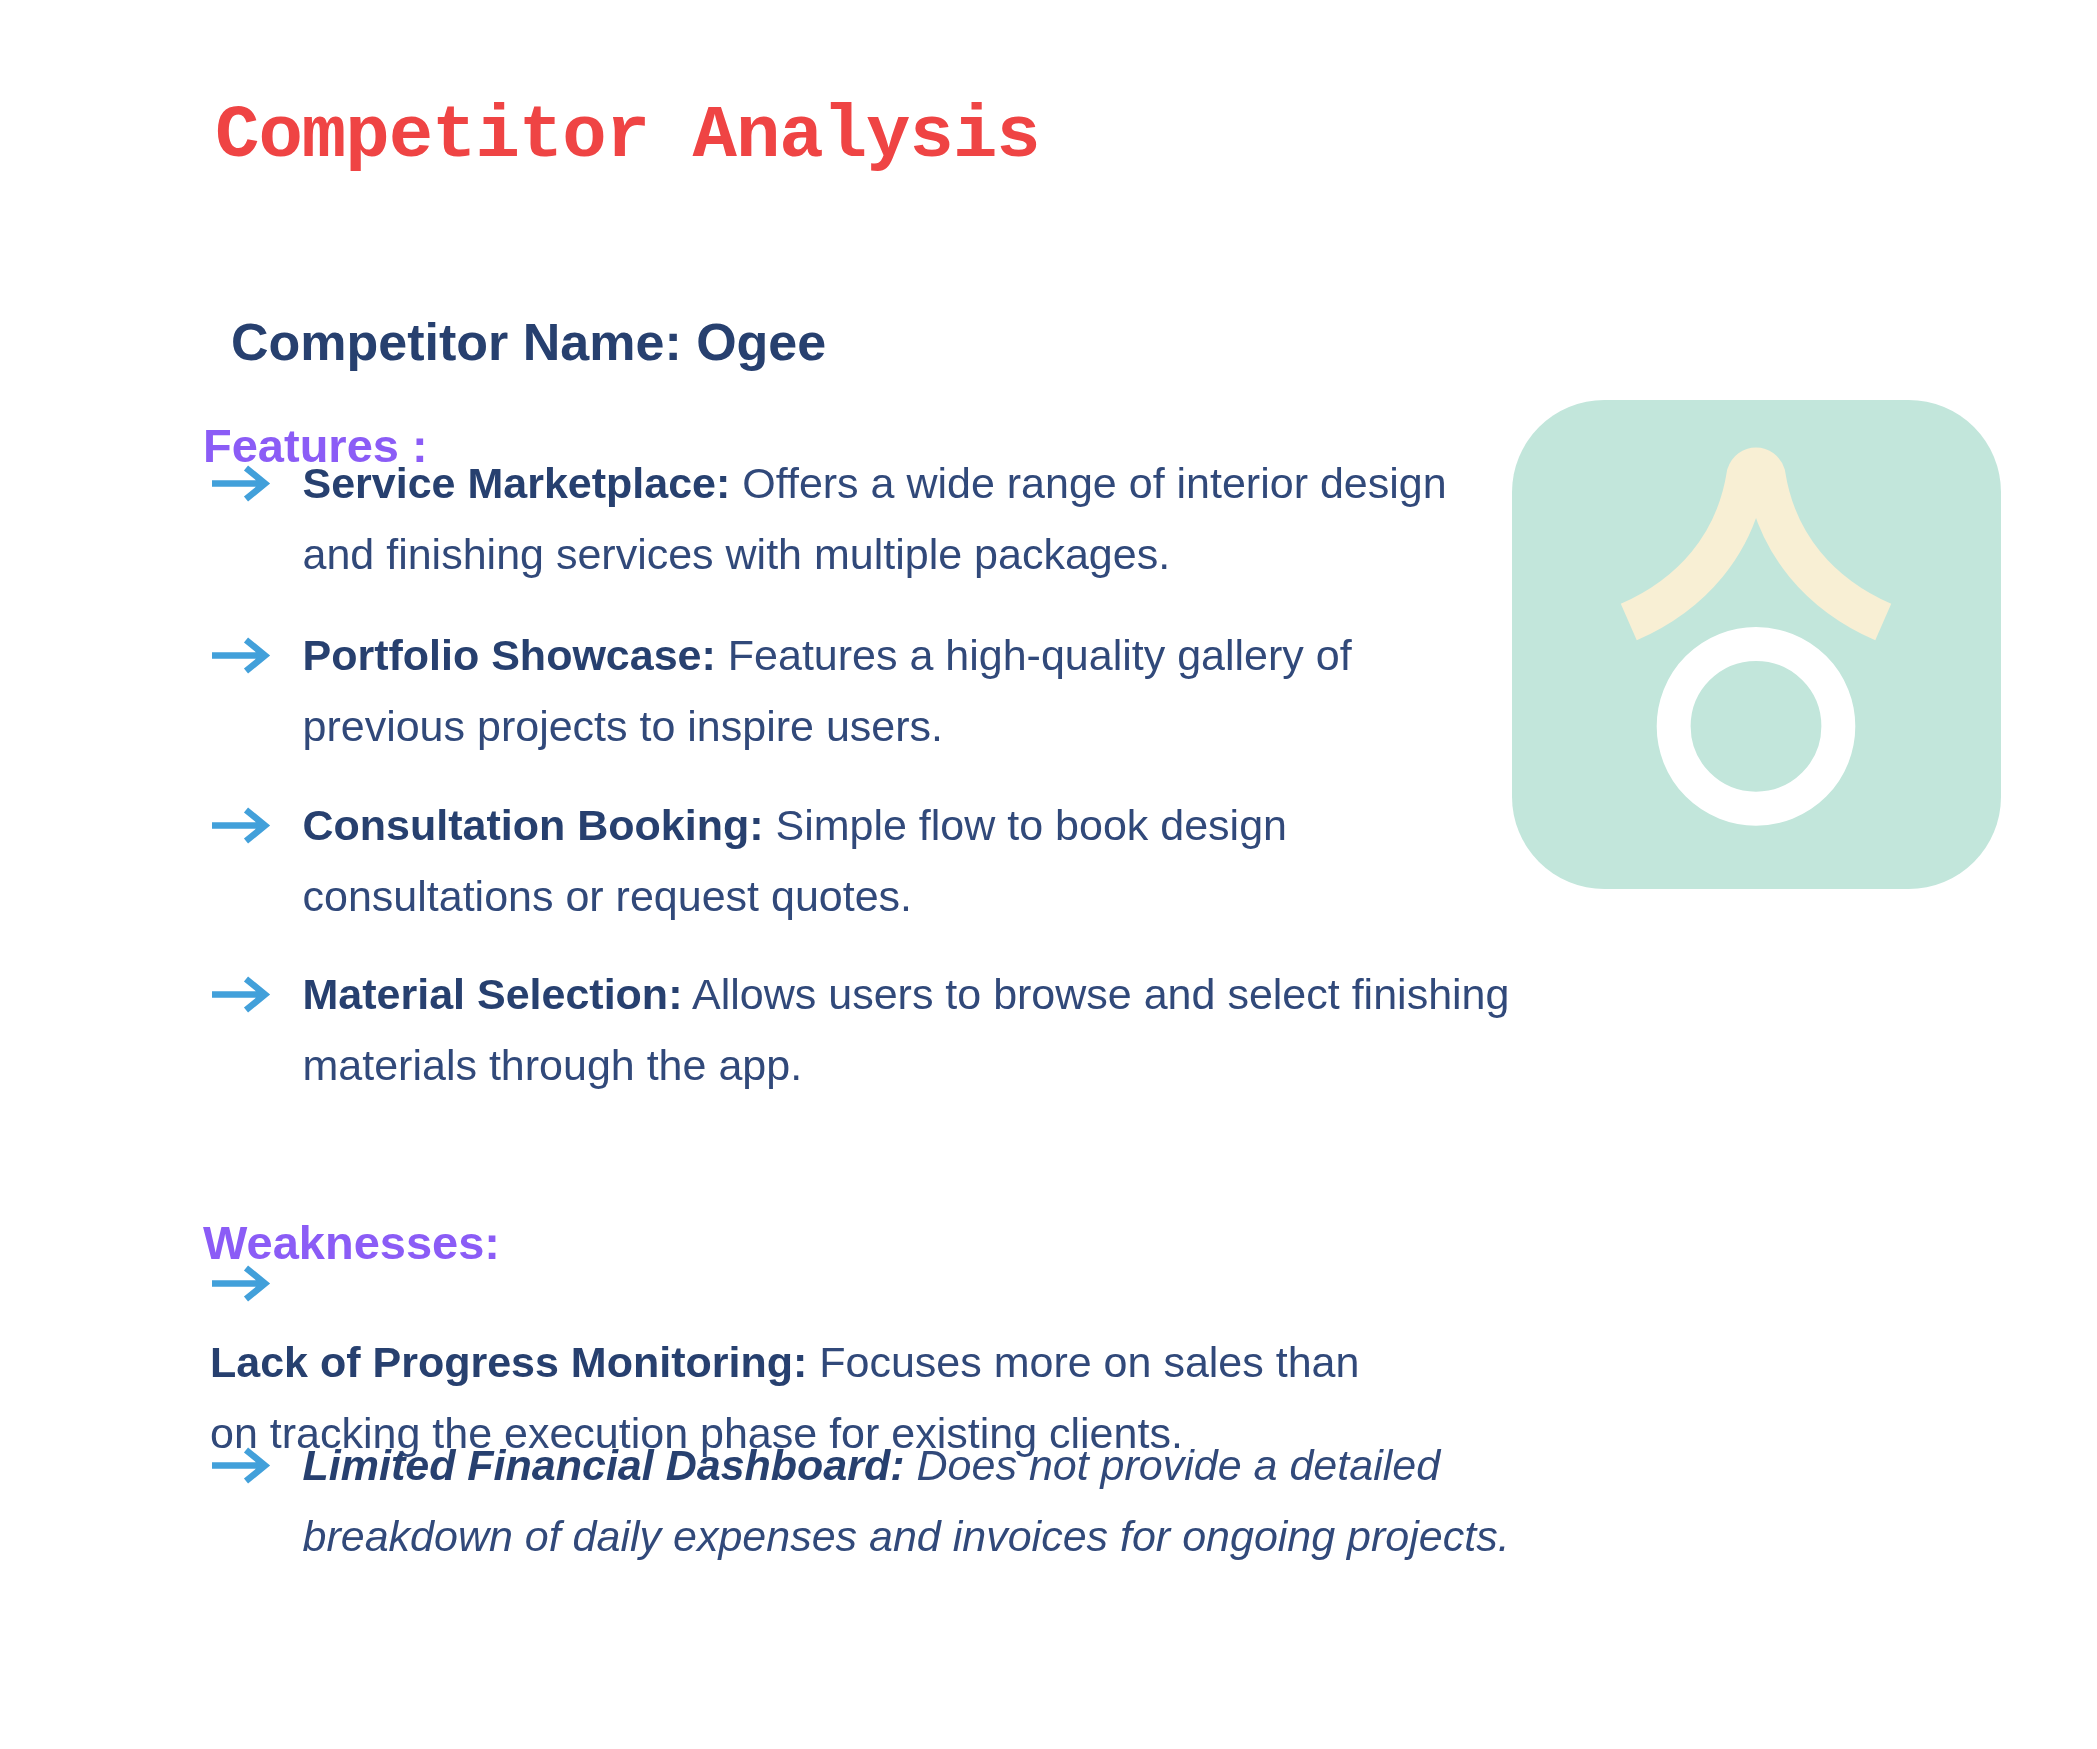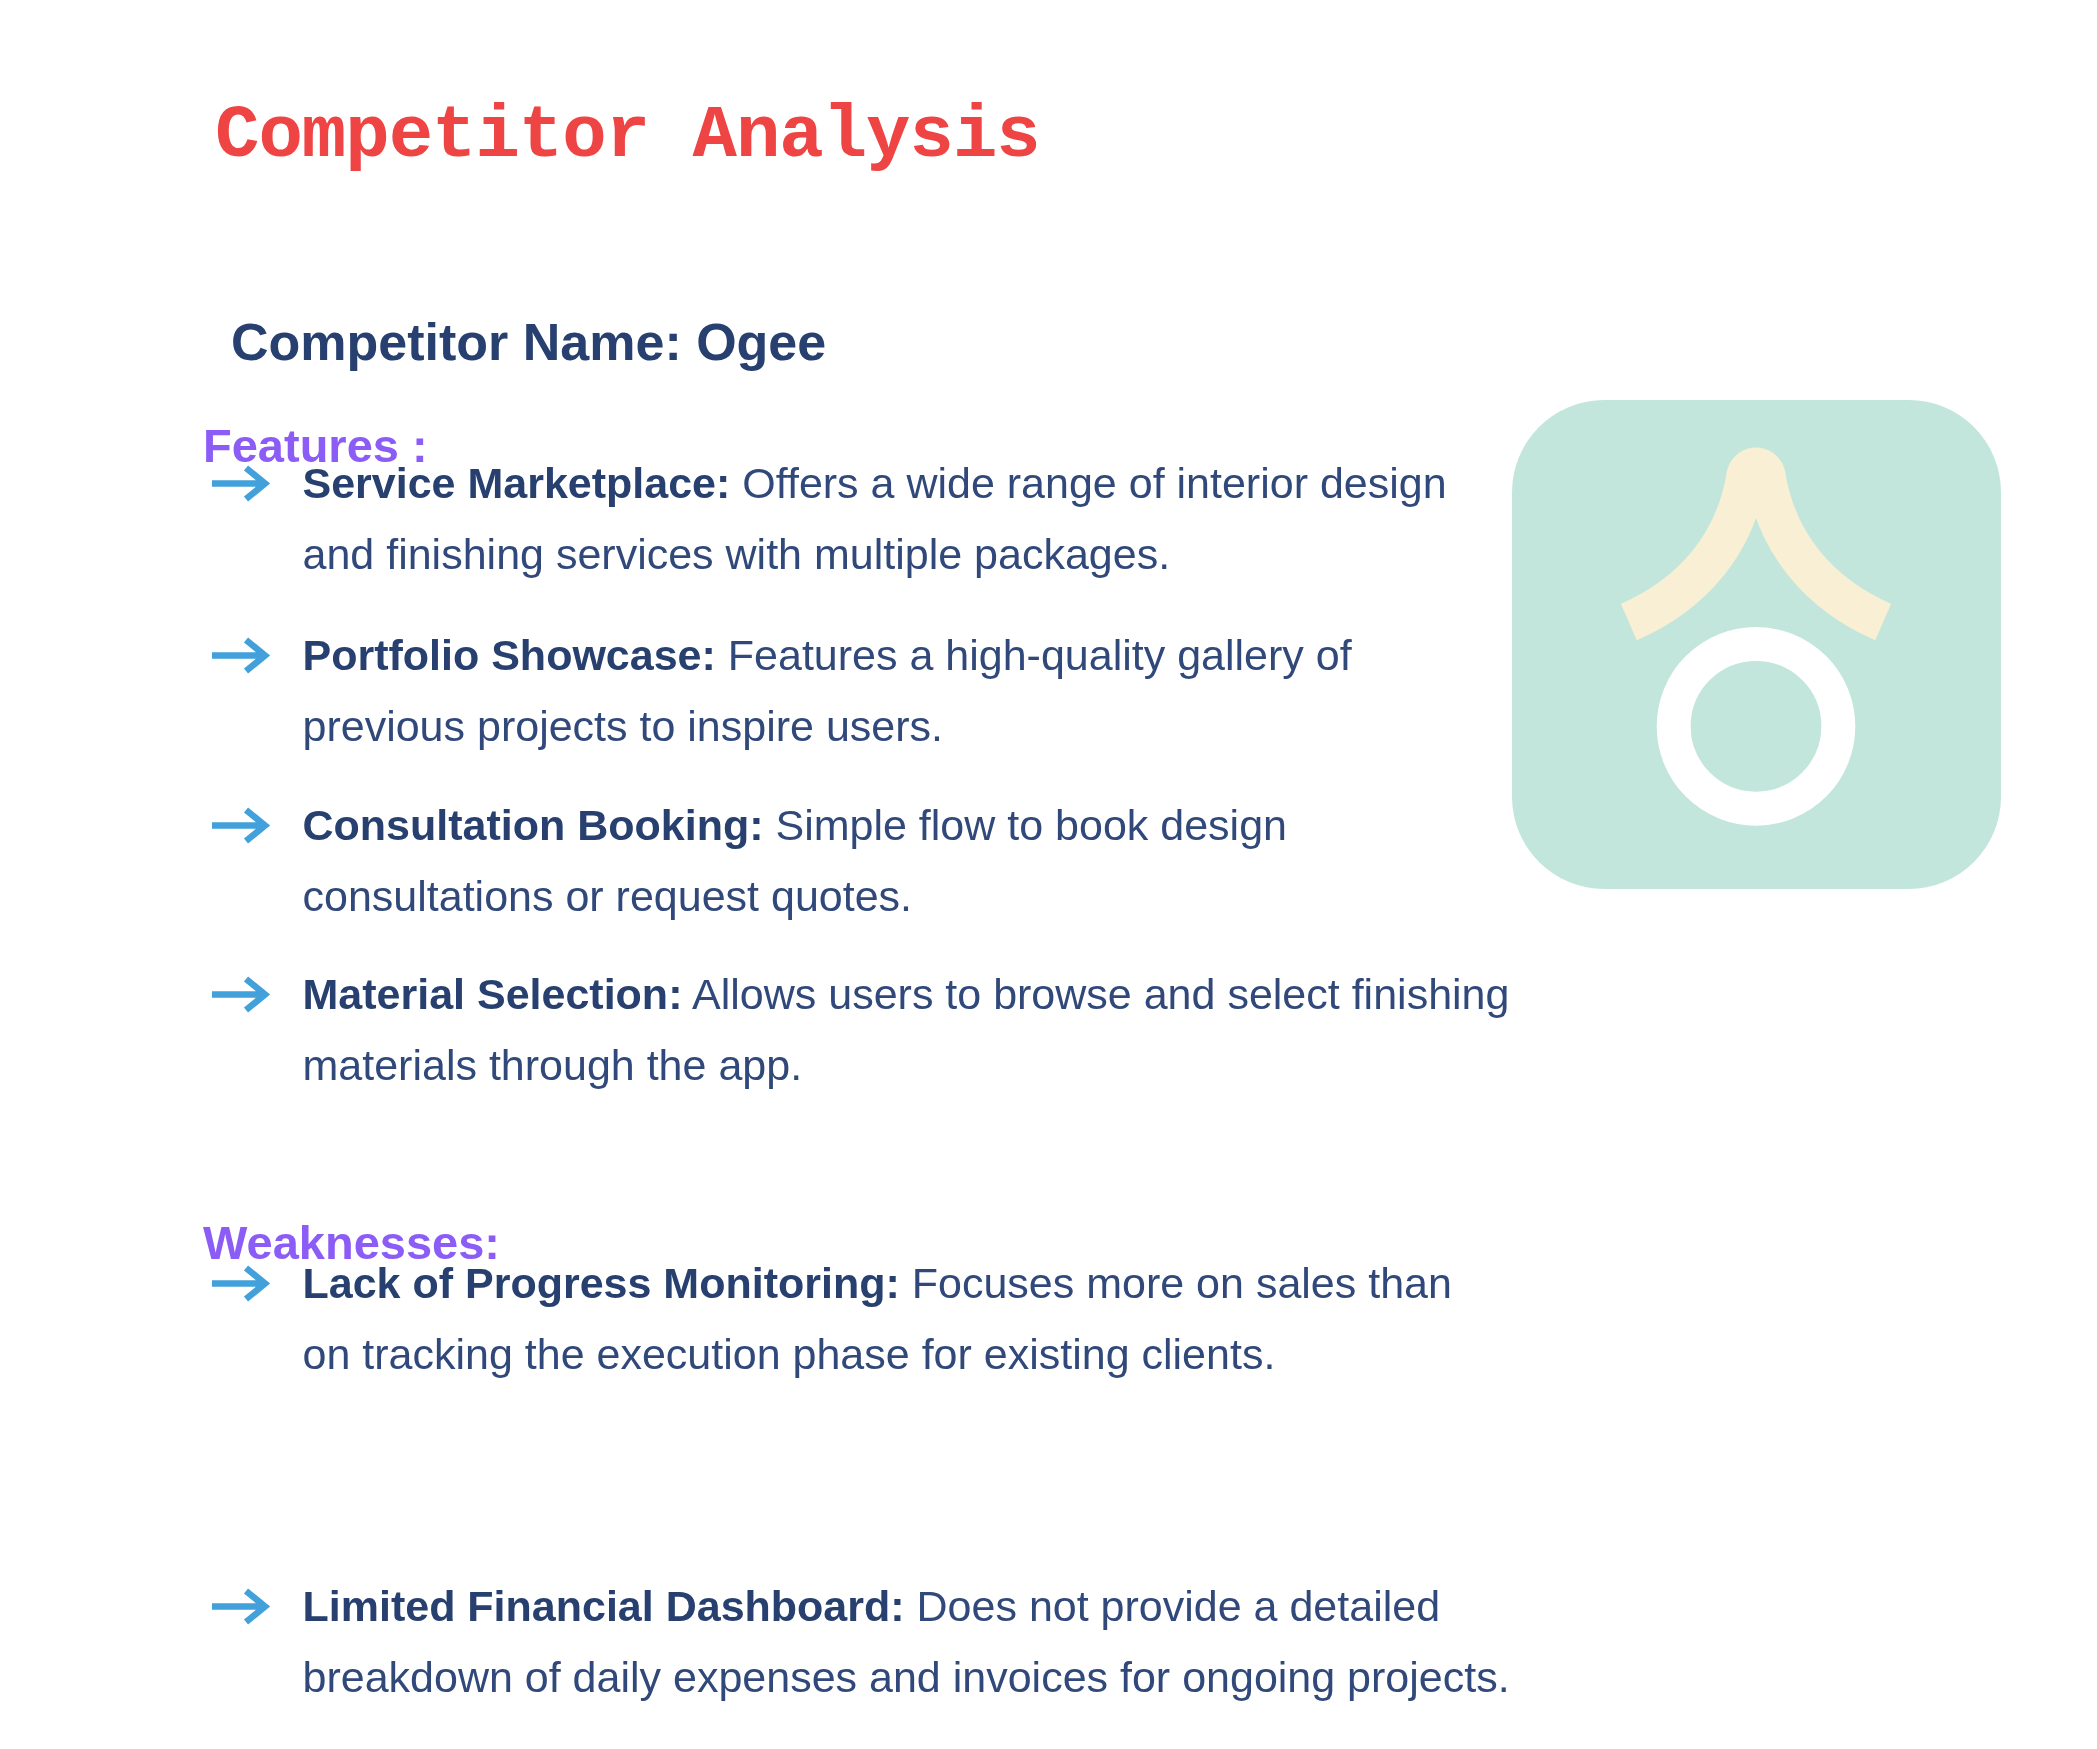--- a/index.html
+++ b/index.html
@@ -66,22 +66,22 @@
   }
   .bullet-label {
     font-weight: 700;
     color: #27406f;
   }
 
   .b1 { top: 448px; }
   .b2 { top: 620px; }
   .b3 { top: 790px; }
   .b4 { top: 959px; }
-  .w1 { top: 1248px; }
-  .w2 { top: 1571px; }
+  .w1 { top: 1248px; flex-direction: column; }
+  .w2 { top: 1430px; font-style: italic; }
 
   
   .logo {
     position: absolute;
     left: 1512px;
     top: 400px;
     width: 489px;
     height: 489px;
   }
 

